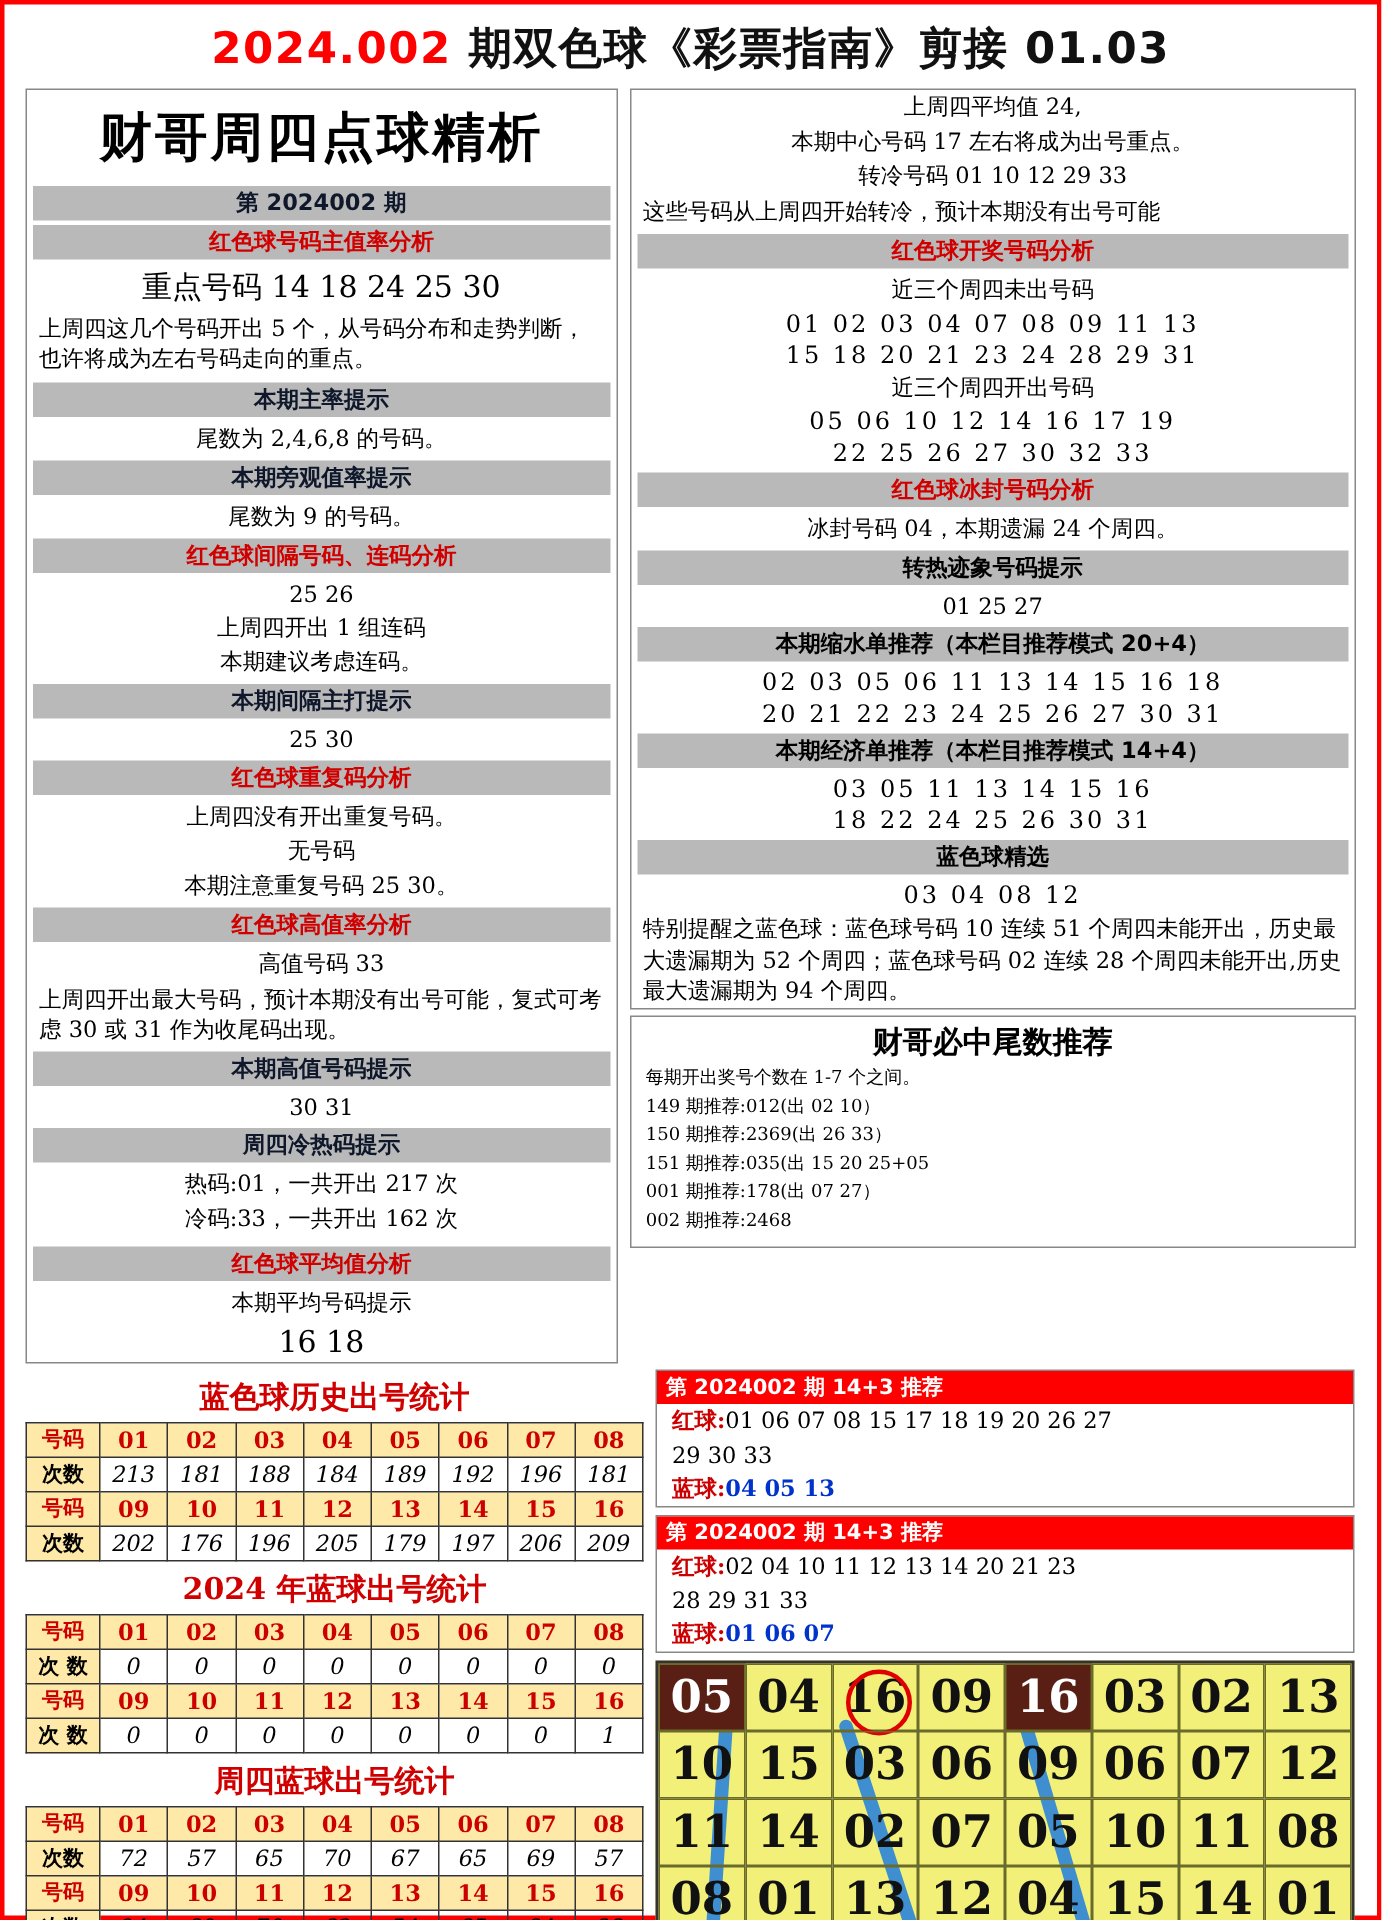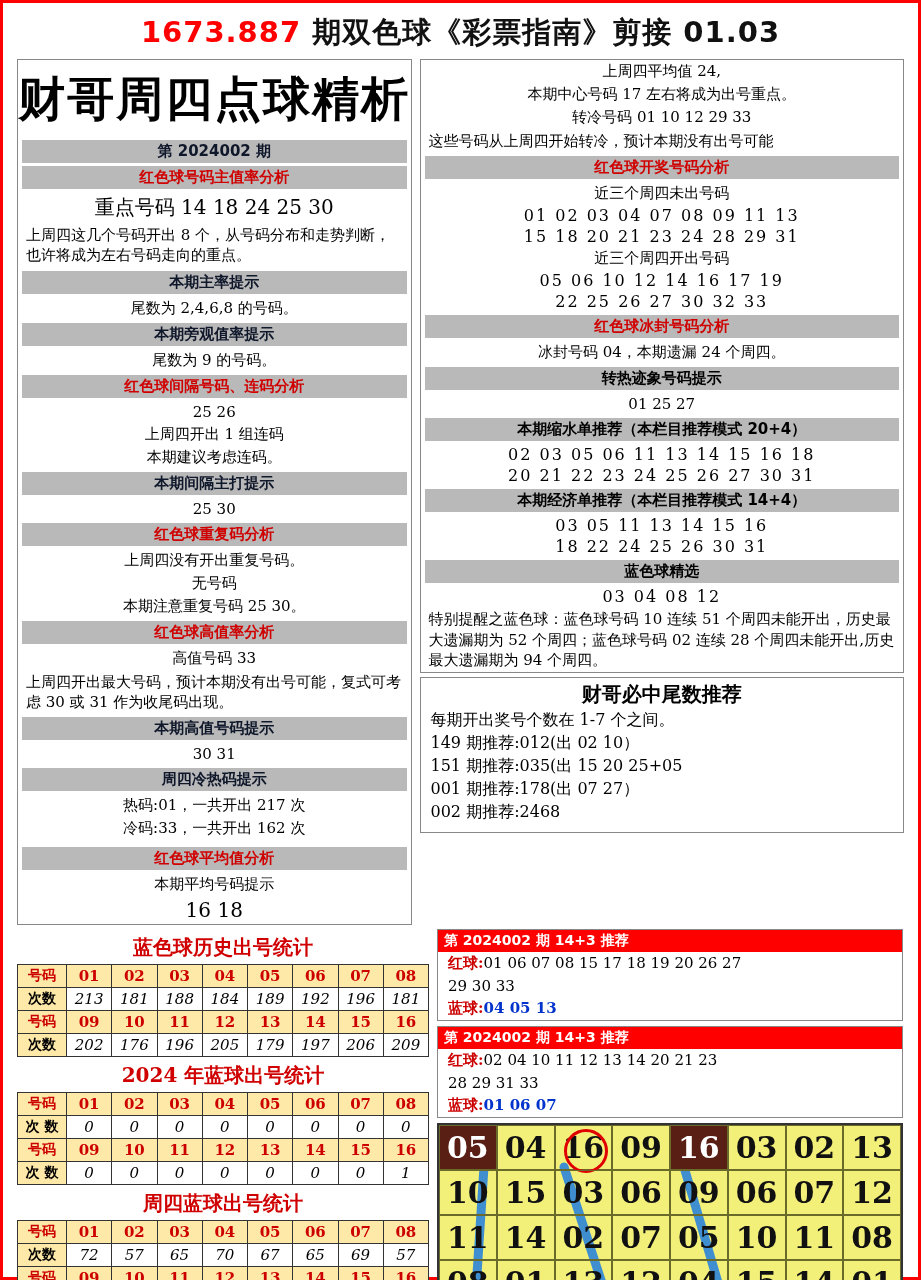--- a/index.html
+++ b/index.html
@@ -37,21 +37,21 @@
   .colR{width:506px;}
   .panel{
     border:1px solid #888;
     background:#fff;
     box-sizing:border-box;
   }
   .brand{
     text-align:center;
     font-family:"DejaVu Serif","Liberation Serif",serif;
     font-weight:bold;
-    font-size:47px;
+    font-size:35px;
     letter-spacing:2px;
     padding:8px 0 6px;
     color:#000;
   }
   .hdr{
     background:#b9b9b9;
     text-align:center;
     font-weight:bold;
     font-size:15px;
     padding:2px 0;
@@ -87,21 +87,21 @@
     font-family:"DejaVu Serif","Liberation Serif",serif;
   }
   .tail{
     border:1px solid #888;margin-top:4px;box-sizing:border-box;padding-bottom:8px;
   }
   .tailTitle{
     text-align:center;font-weight:bold;font-size:20px;padding:3px 0 1px;
     font-family:"DejaVu Serif","Liberation Serif",serif;
   }
   .tailLine{
-    font-size:16px;padding:1px 10px;font-family:"DejaVu Serif","Liberation Serif",serif;
+    font-size:12px;padding:1px 10px;font-family:"DejaVu Serif","Liberation Serif",serif;
   }
   
   .bottom{display:flex;padding:4px 14px 0 14px;gap:8px;box-sizing:border-box;}
   .bl{width:412px;}
   .br{width:466px;}
   .statTitle{
     text-align:center;color:#d00000;font-weight:bold;font-size:20px;
     padding:5px 0 3px;font-family:"DejaVu Serif","Liberation Serif",serif;
   }
   table.stat{
@@ -146,33 +146,33 @@
     border:3px solid #e00000;border-radius:50%;
   }
   svg.arrows{position:absolute;left:0;top:0;pointer-events:none;}
 </style>
 </head>
 <body>
 
 <div class="page">
 
   <div class="title">
-    <span class="red">1673.887</span>
+    <span class="red">2024.002</span>
     <span class="blk">期双色球《彩票指南》剪接 01.03</span>
   </div>
 
   <div class="cols">
 
     <div class="col colL">
       <div class="panel">
         <div class="brand">财哥周四点球精析</div>
         <div class="hdr">第 2024002 期</div>
         <div class="hdr red">红色球号码主值率分析</div>
         <div class="ctr big">重点号码 14 18 24 25 30</div>
-        <div class="just">上周四这几个号码开出 8 个，从号码分布和走势判断，也许将成为左右号码走向的重点。</div>
+        <div class="just">上周四这几个号码开出 5 个，从号码分布和走势判断，也许将成为左右号码走向的重点。</div>
         <div class="hdr">本期主率提示</div>
         <div class="ctr">尾数为 2,4,6,8 的号码。</div>
         <div class="hdr">本期旁观值率提示</div>
         <div class="ctr">尾数为 9 的号码。</div>
         <div class="hdr red">红色球间隔号码、连码分析</div>
         <div class="ctr">25 26</div>
         <div class="ctr">上周四开出 1 组连码</div>
         <div class="ctr">本期建议考虑连码。</div>
         <div class="hdr">本期间隔主打提示</div>
         <div class="ctr">25 30</div>
@@ -220,20 +220,21 @@
         <div class="nums">18  22  24  25  26  30  31</div>
         <div class="rhdr black">蓝色球精选</div>
         <div class="nums">03  04  08  12</div>
         <div class="just">特别提醒之蓝色球：蓝色球号码 10 连续 51 个周四未能开出，历史最大遗漏期为 52 个周四；蓝色球号码 02 连续 28 个周四未能开出,历史最大遗漏期为 94 个周四。</div>
       </div>
 
       <div class="tail">
         <div class="tailTitle">财哥必中尾数推荐</div>
         <div class="tailLine">每期开出奖号个数在 1-7 个之间。</div>
         <div class="tailLine">149 期推荐:012(出 02  10）</div>
+        <div class="tailLine">150 期推荐:2369(出 26  33）</div>
         <div class="tailLine">151 期推荐:035(出 15  20  25+05</div>
         <div class="tailLine">001 期推荐:178(出 07  27）</div>
         <div class="tailLine">002 期推荐:2468</div>
       </div>
     </div>
   </div>
 
   <div class="bottom">
     <div class="bl">
 

